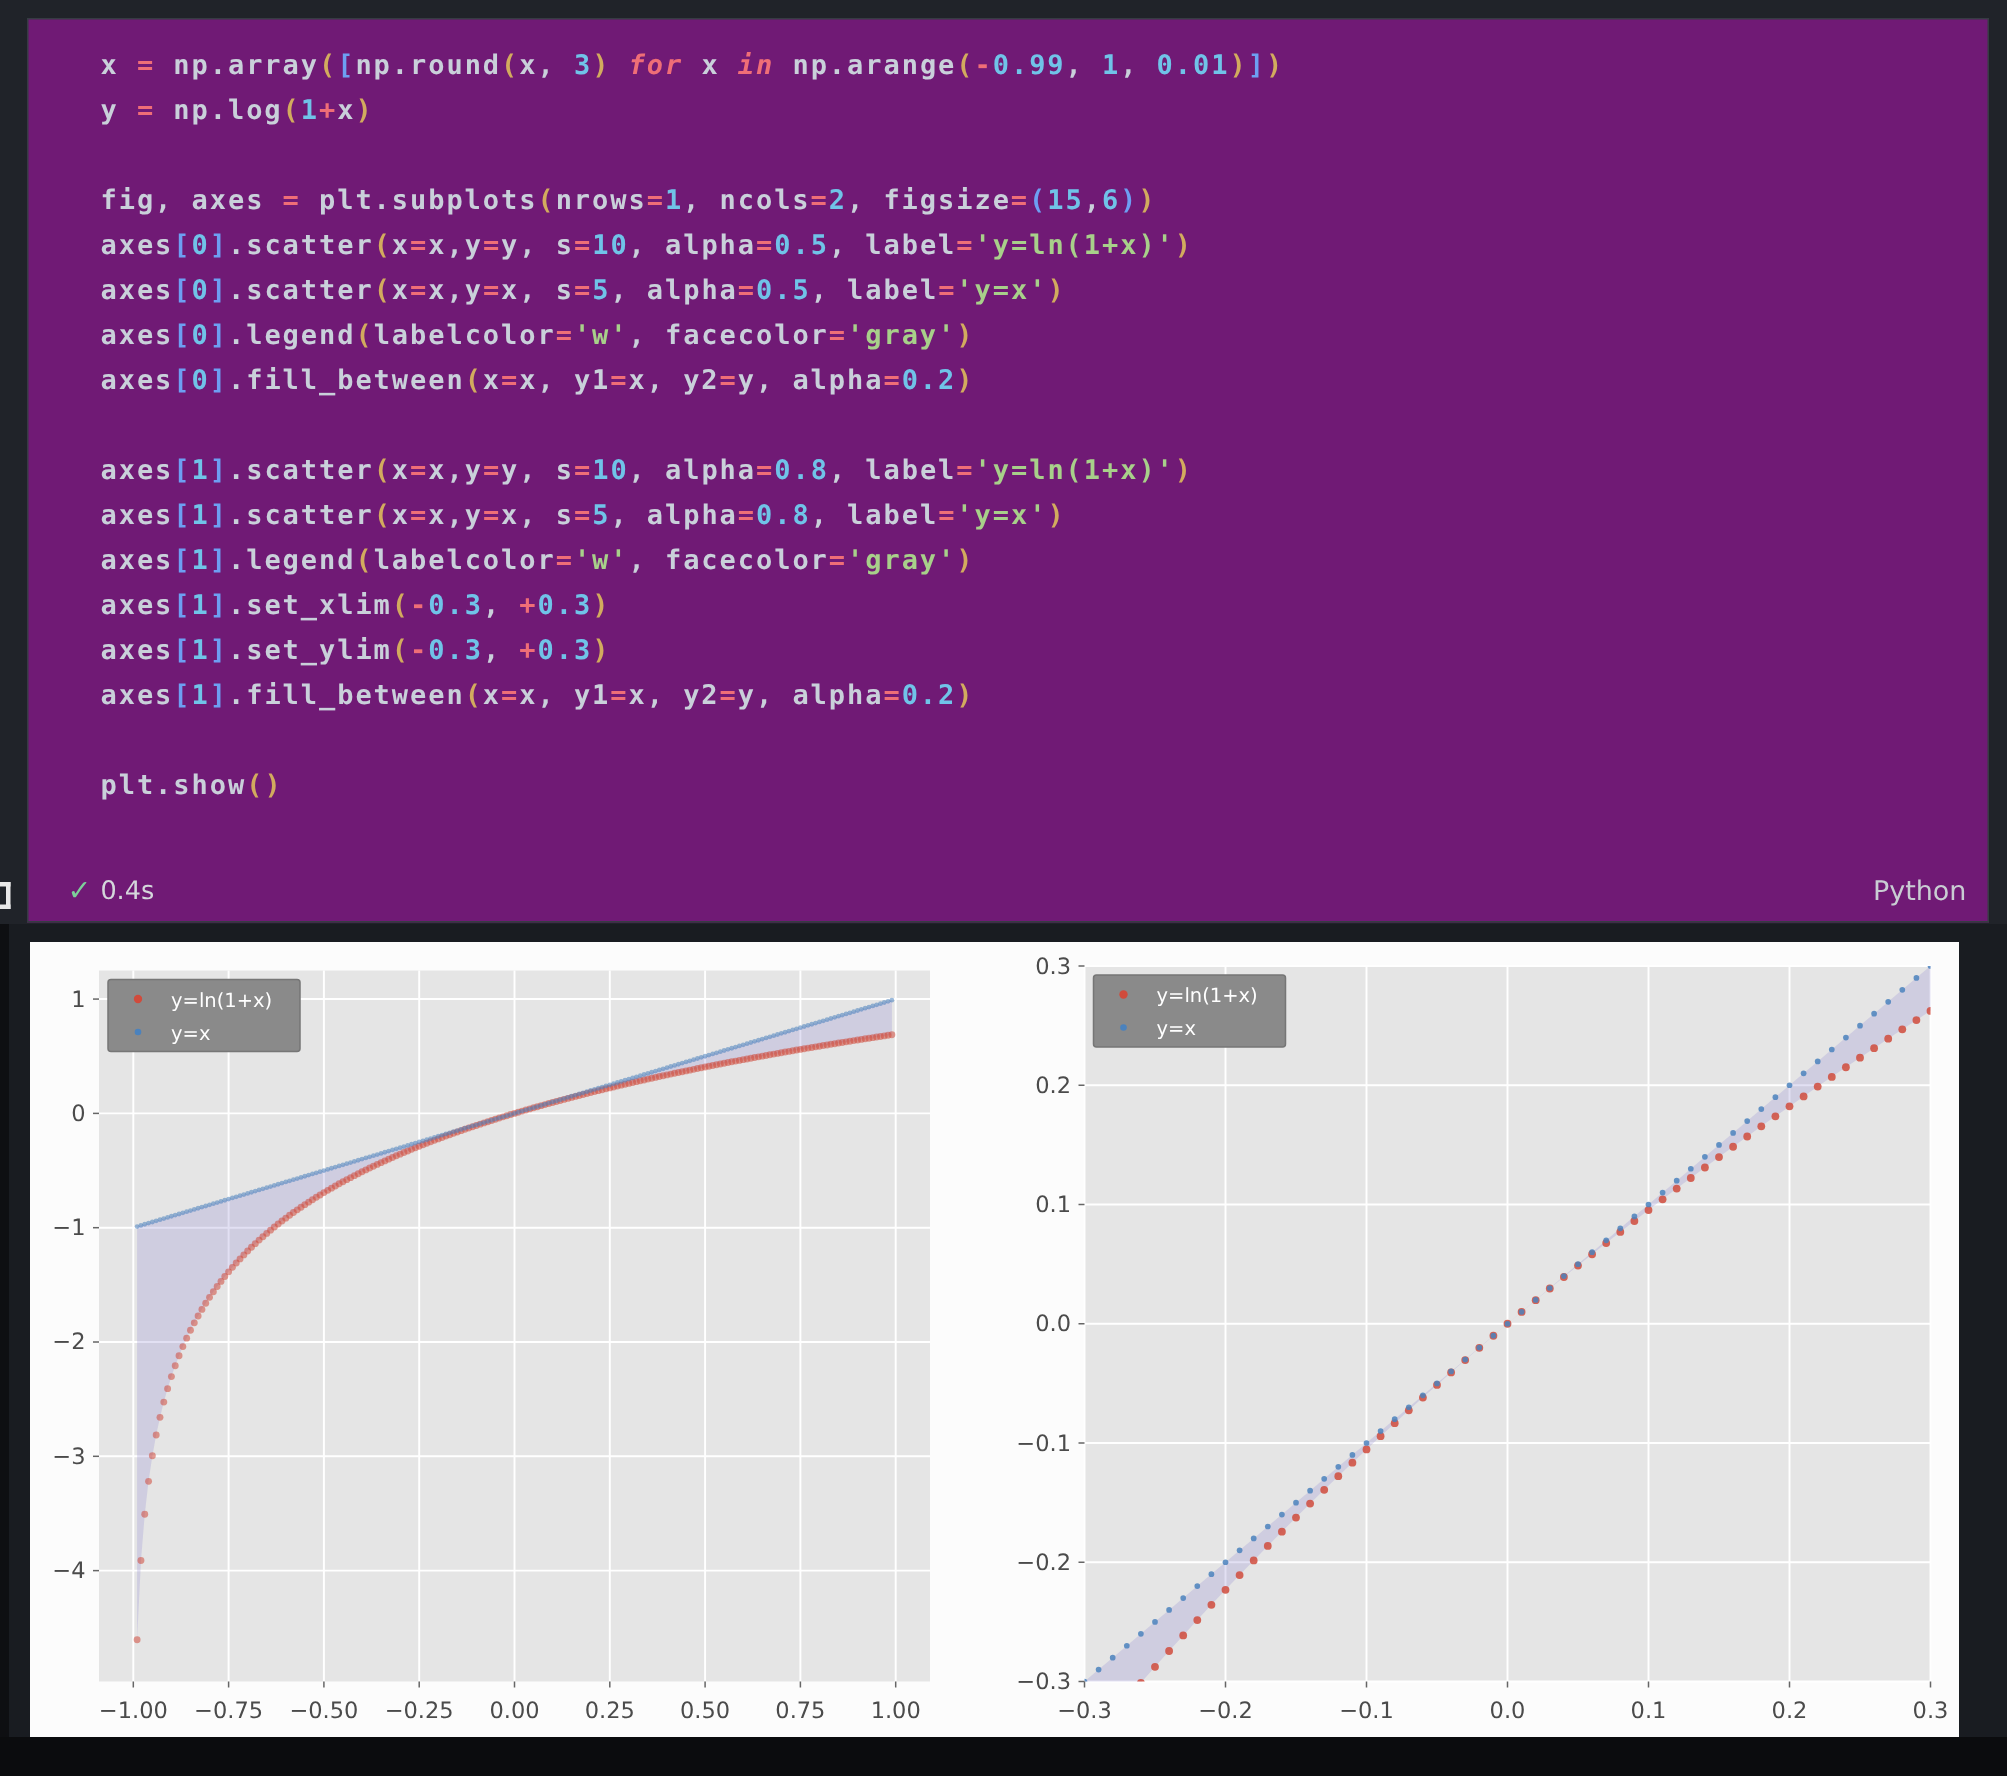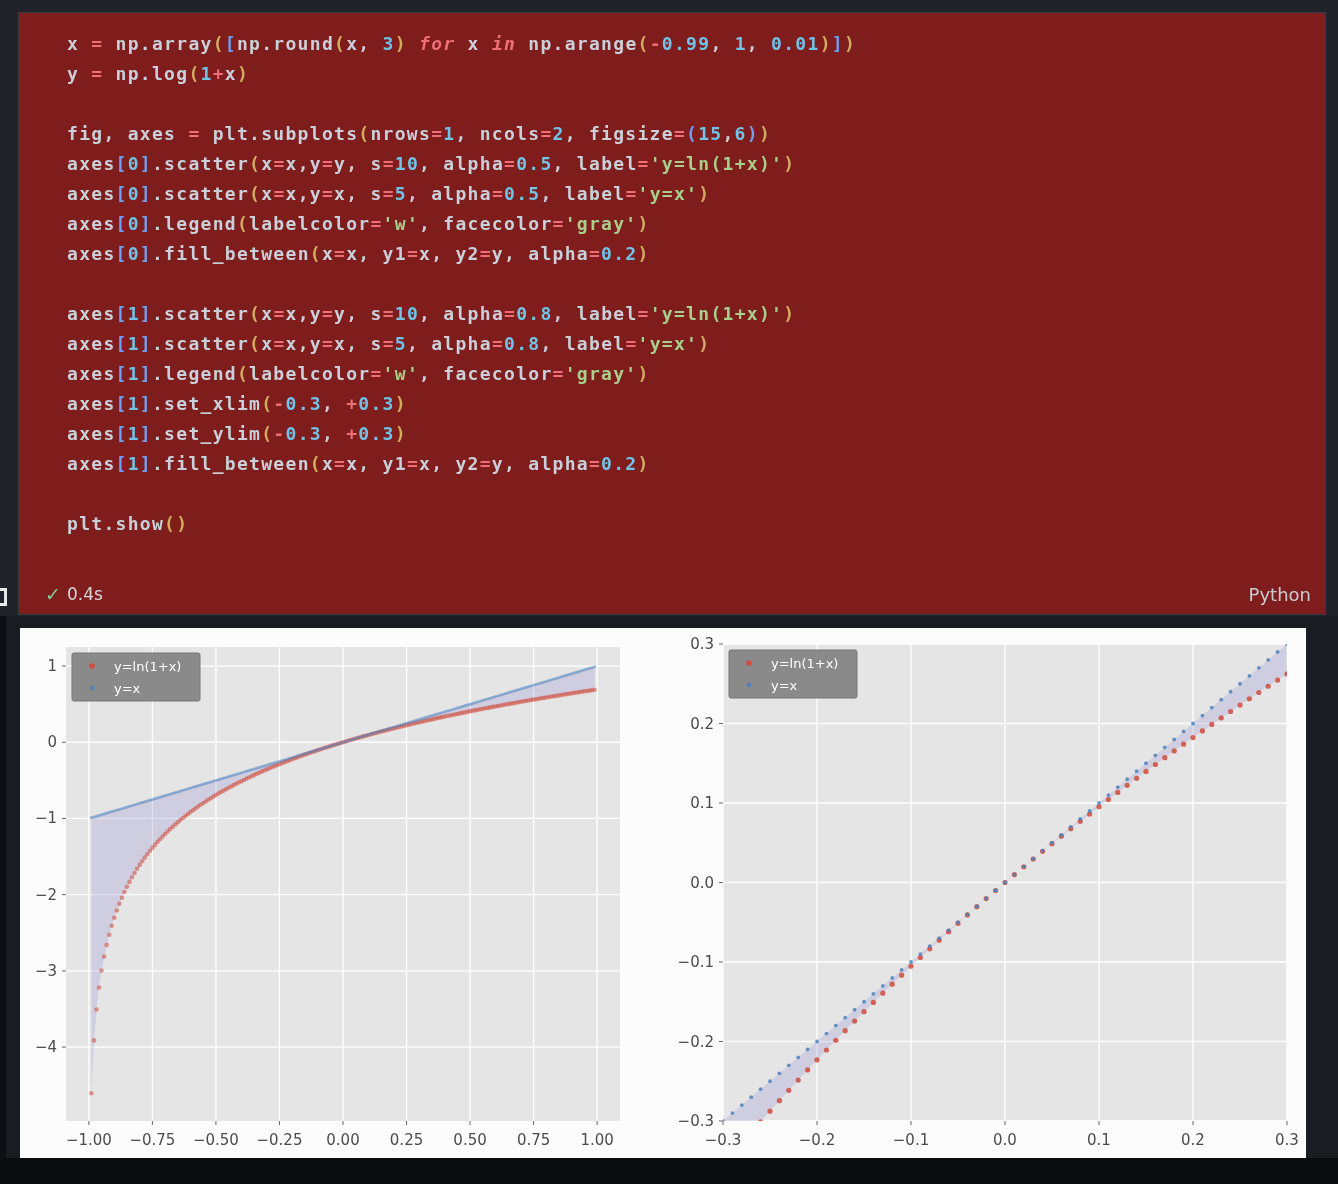--- a/index.html
+++ b/index.html
@@ -1,20 +1,20 @@
 <!DOCTYPE html>
 <html><head>
 <meta charset="utf-8">
 <style>
   html,body{margin:0;padding:0;background:#0b0c0e;}
   .page{position:relative;width:1338px;height:1184px;background:#202329;overflow:hidden;
         font-family:"DejaVu Sans", sans-serif;}
   
   .cell{position:absolute;left:18px;top:12px;width:1308px;height:603px;
-        background:#7f1d1d;border:1px solid #363b43;box-sizing:border-box;}
+        background:#701a75;border:1px solid #363b43;box-sizing:border-box;}
   .code{position:absolute;left:0;top:16px;right:0;padding-left:48px;
         font-family:"DejaVu Sans Mono", monospace;font-size:18px;font-weight:bold;
         letter-spacing:1.3px;white-space:pre;}
   .code .line{height:30px;line-height:30px;}
   .tok-d{color:#c9d0da;}
   .tok-o{color:#ef6e77;}
   .tok-n{color:#70c3e8;}
   .tok-s{color:#a8d08a;}
   .tok-k{color:#ef6e77;font-style:italic;}
   .tok-p{color:#d2ab5e;}

